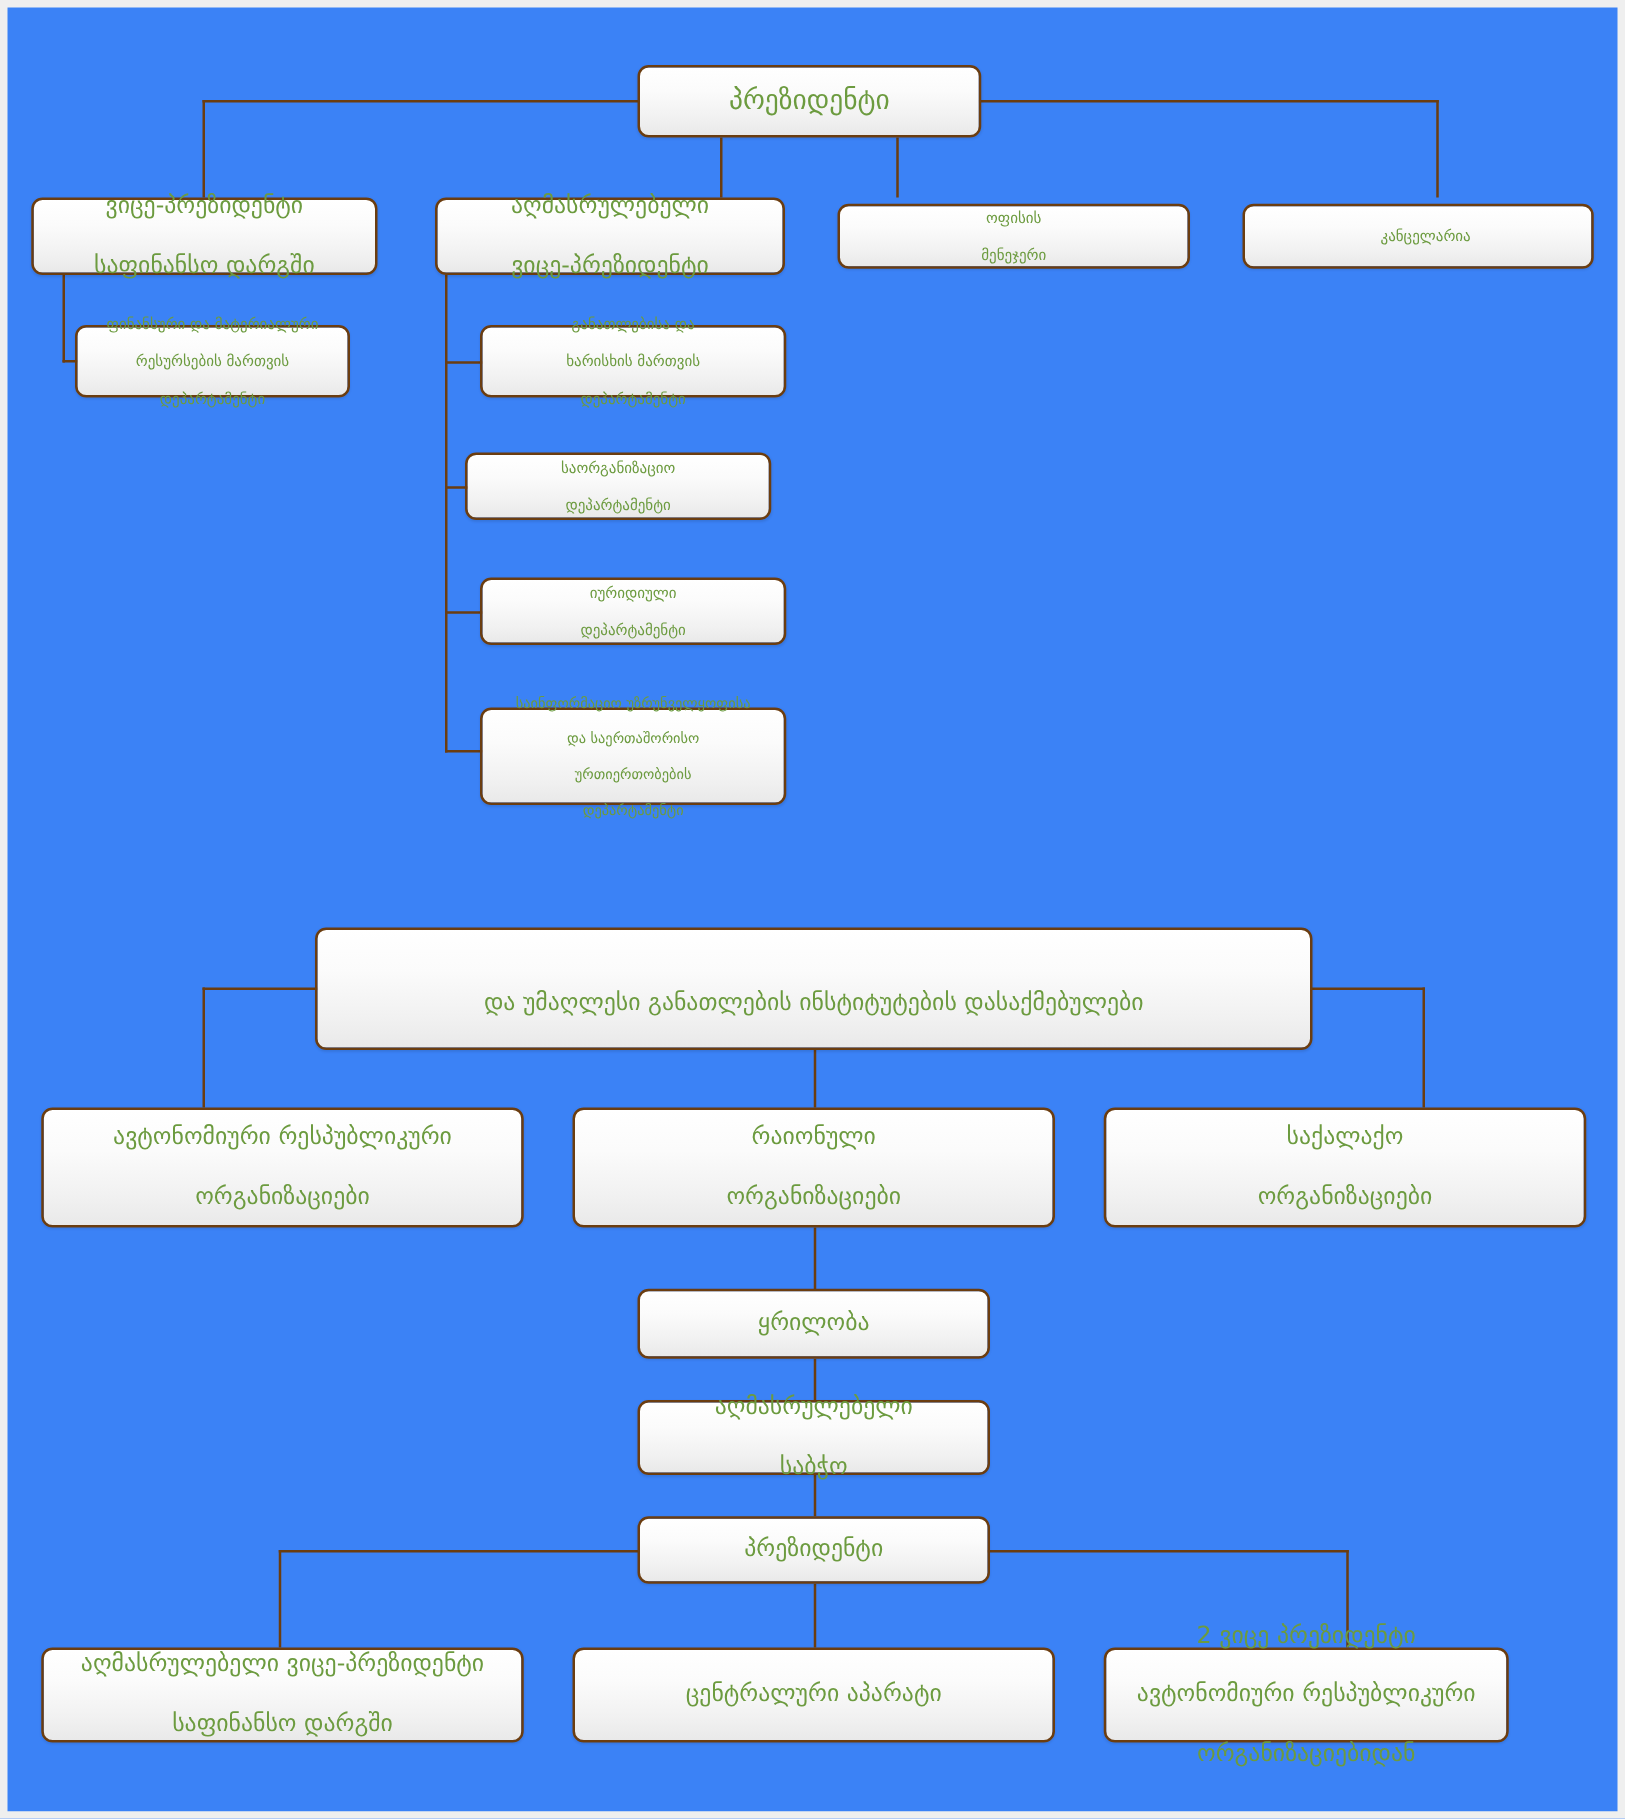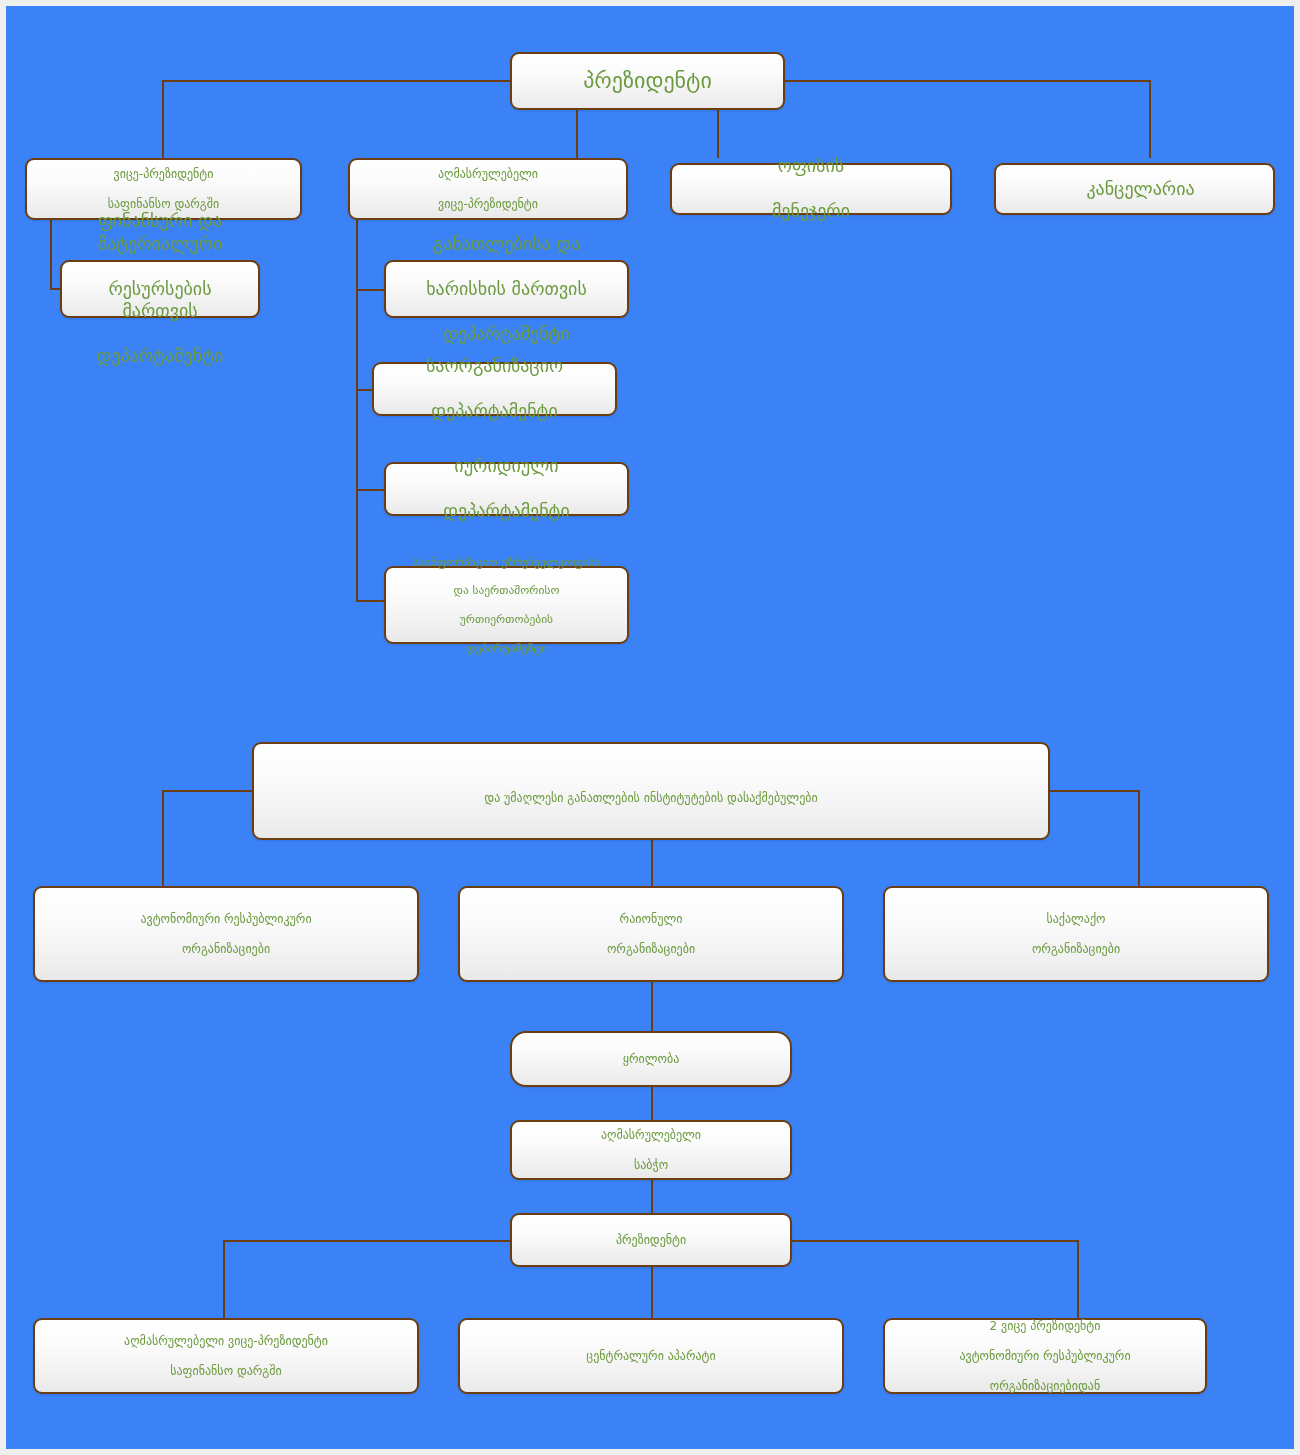--- a/index.html
+++ b/index.html
@@ -40,22 +40,22 @@
     line-height: 1.25;
     padding: 4px 8px;
     box-shadow: 0 1px 2px rgba(0,0,0,0.10);
     z-index: 3;
   }
   .node span {
     display: block;
     width: 100%;
   }
   .f-xl { font-size: 22px; }
-  .f-lg { font-size: 12px; }
-  .f-sm { font-size: 18px; }
+  .f-lg { font-size: 19px; }
+  .f-sm { font-size: 12px; }
   .f-xs { font-size: 11.5px; }
 
   .conn {
     position: absolute;
     background: #6b3d10;
     z-index: 1;
   }
   .conn.h { height: 2px; }
   .conn.v { width: 2px; }
 </style>
@@ -100,21 +100,21 @@
     </span>
   </div>
 
   <div class="node f-sm" style="left:994px; top:163px; width:281px; height:52px;padding-left:20px;">
     <span>კანცელარია</span>
   </div>
 
   <div class="conn v" style="left:50px; top:220px; height:70px;"></div>
   <div class="conn h" style="left:50px; top:288px; width:12px;"></div>
 
-  <div class="node f-sm" style="left:60px; top:260px; width:200px; height:58px;">
+  <div class="node f-sm" style="left:60px; top:260px; width:220px; height:58px;">
     <span>
       <span>ფინანსური და მატერიალური</span><br>
       <span>რესურსების მართვის</span><br>
       <span>დეპარტამენტი</span>
     </span>
   </div>
 
   <div class="conn v" style="left:356px; top:220px; height:382px;"></div>
 
   <div class="conn h" style="left:356px; top:289px; width:30px;"></div>
@@ -184,21 +184,21 @@
 
   <div class="node f-lg" style="left:883px; top:886px; width:386px; height:96px;">
     <span>
       <span>საქალაქო</span><br>
       <span>ორგანიზაციები</span>
     </span>
   </div>
 
   <div class="conn v" style="left:651px; top:982px; height:50px;"></div>
 
-  <div class="node f-lg" style="left:510px; top:1031px; width:282px; height:56px;border-radius:16px;">
+  <div class="node f-lg" style="left:510px; top:1031px; width:282px; height:56px;">
     <span>ყრილობა</span>
   </div>
 
   <div class="conn v" style="left:651px; top:1087px; height:33px;"></div>
 
   <div class="node f-lg" style="left:510px; top:1120px; width:282px; height:60px;">
     <span>
       <span>აღმასრულებელი</span><br>
       <span>საბჭო</span>
     </span>

